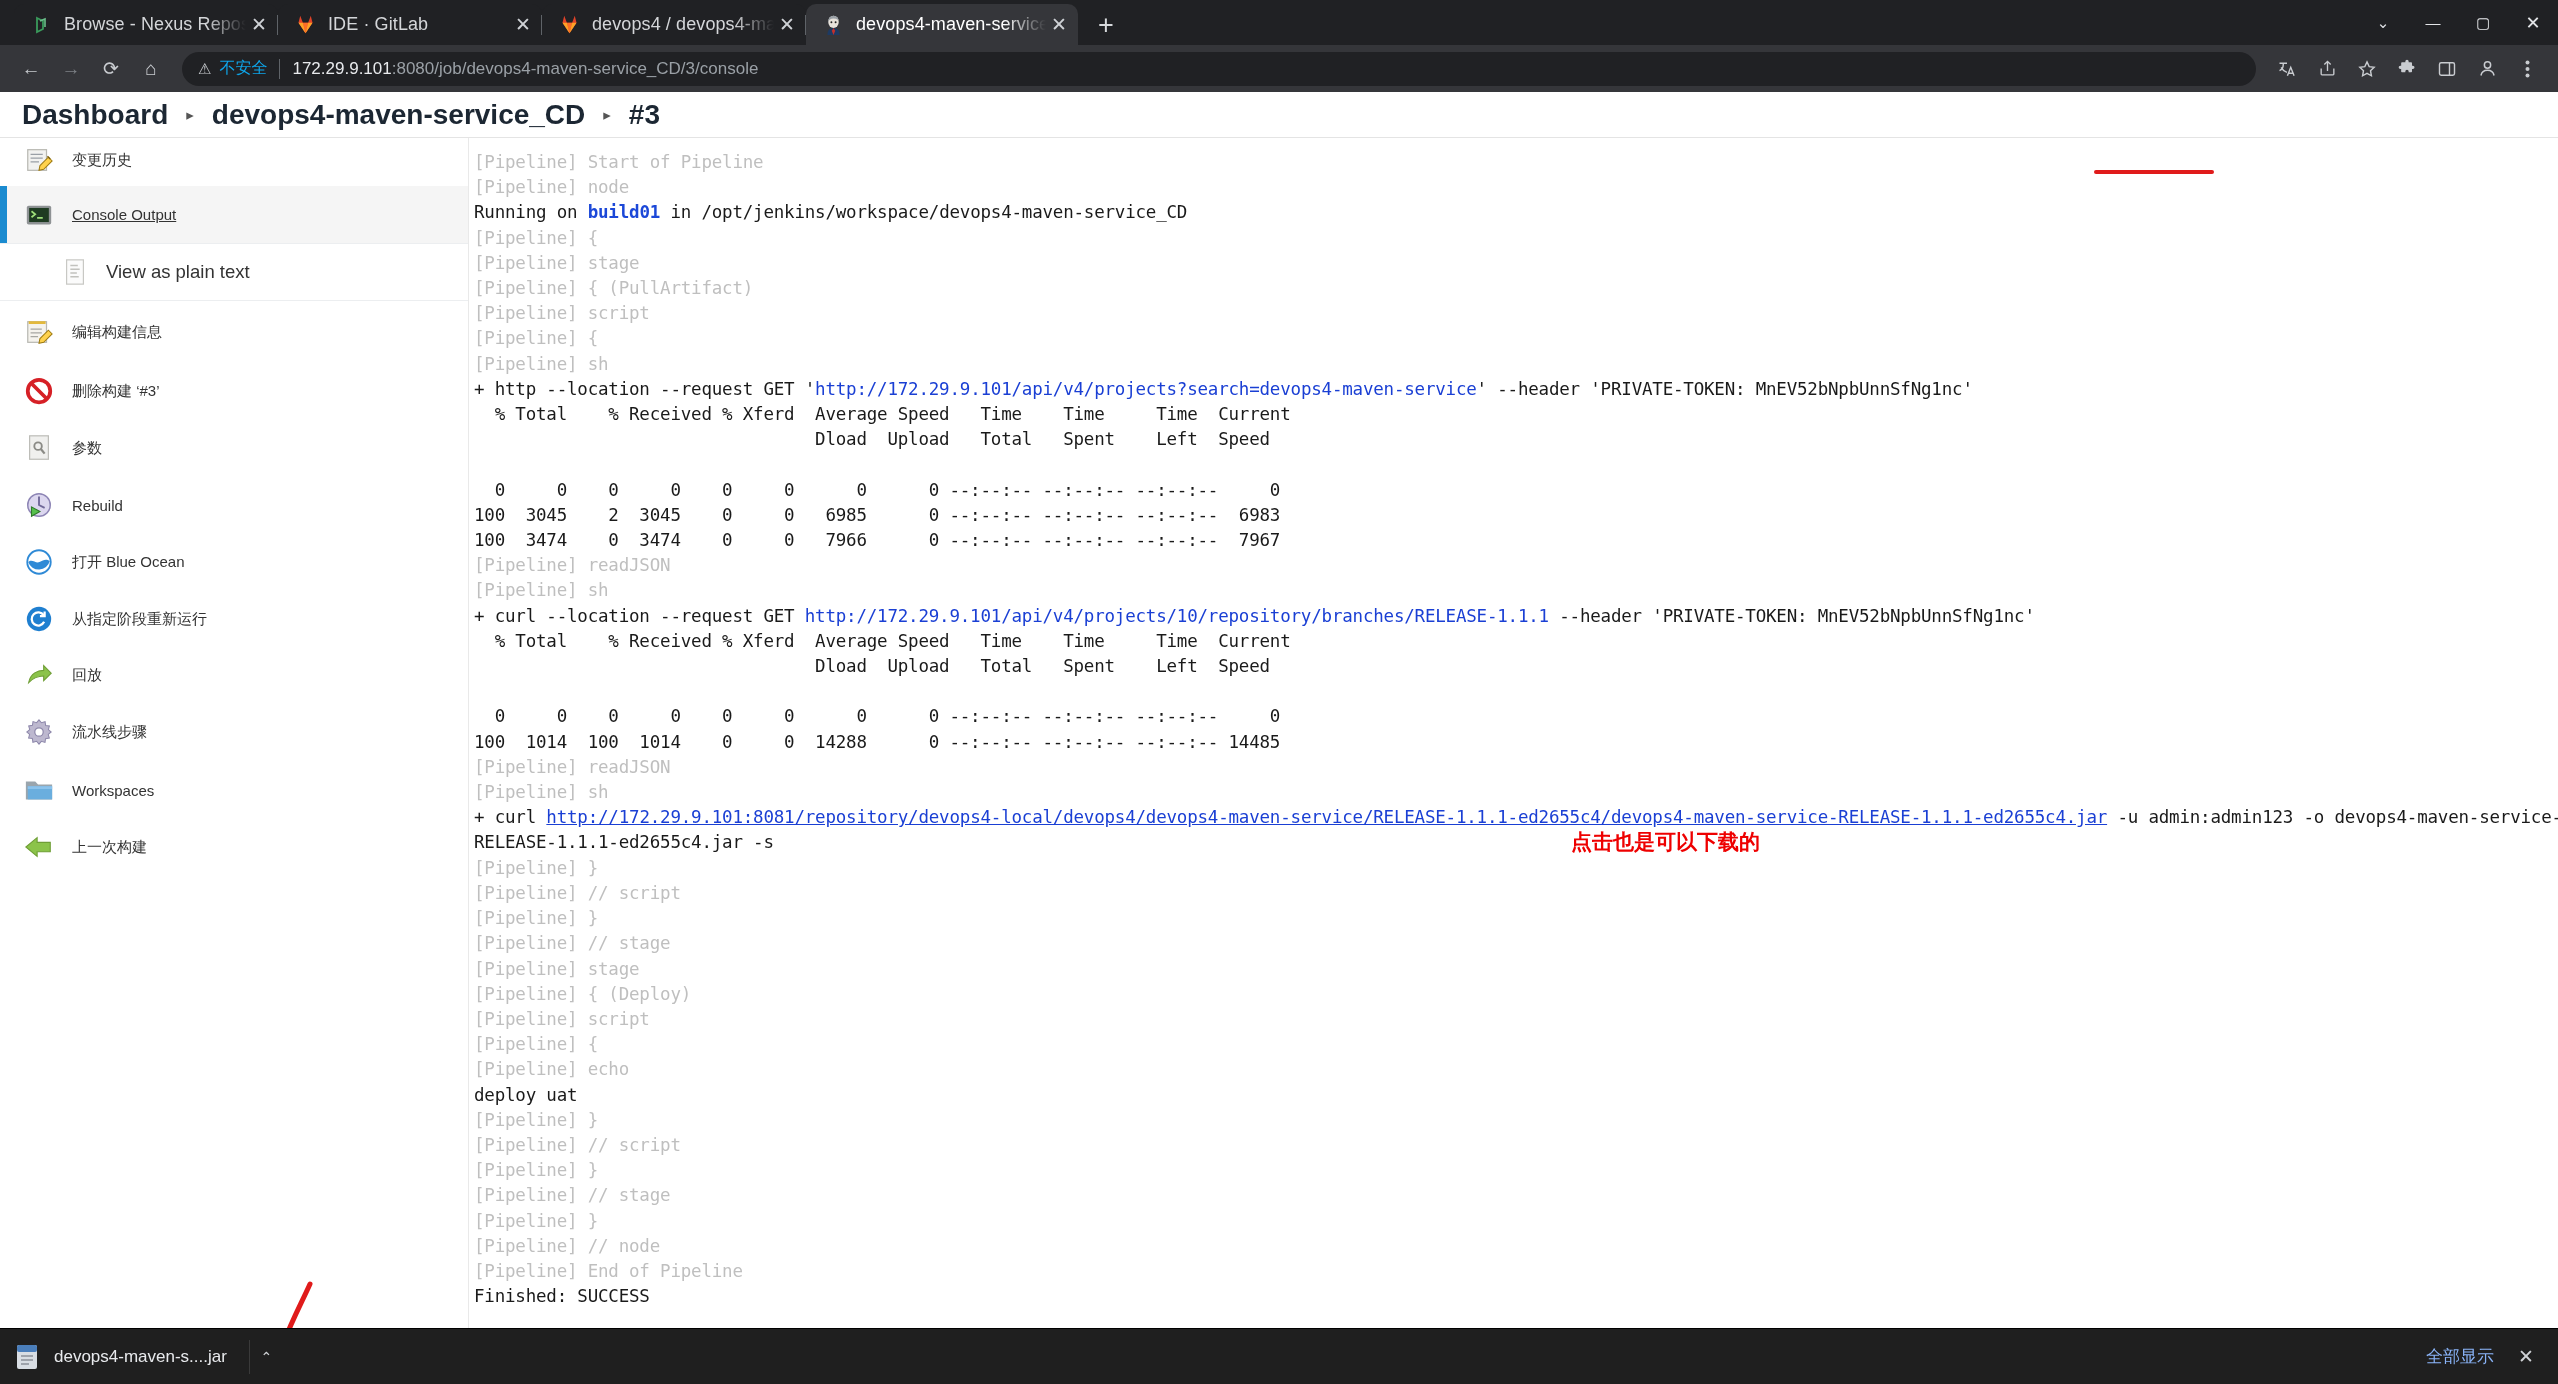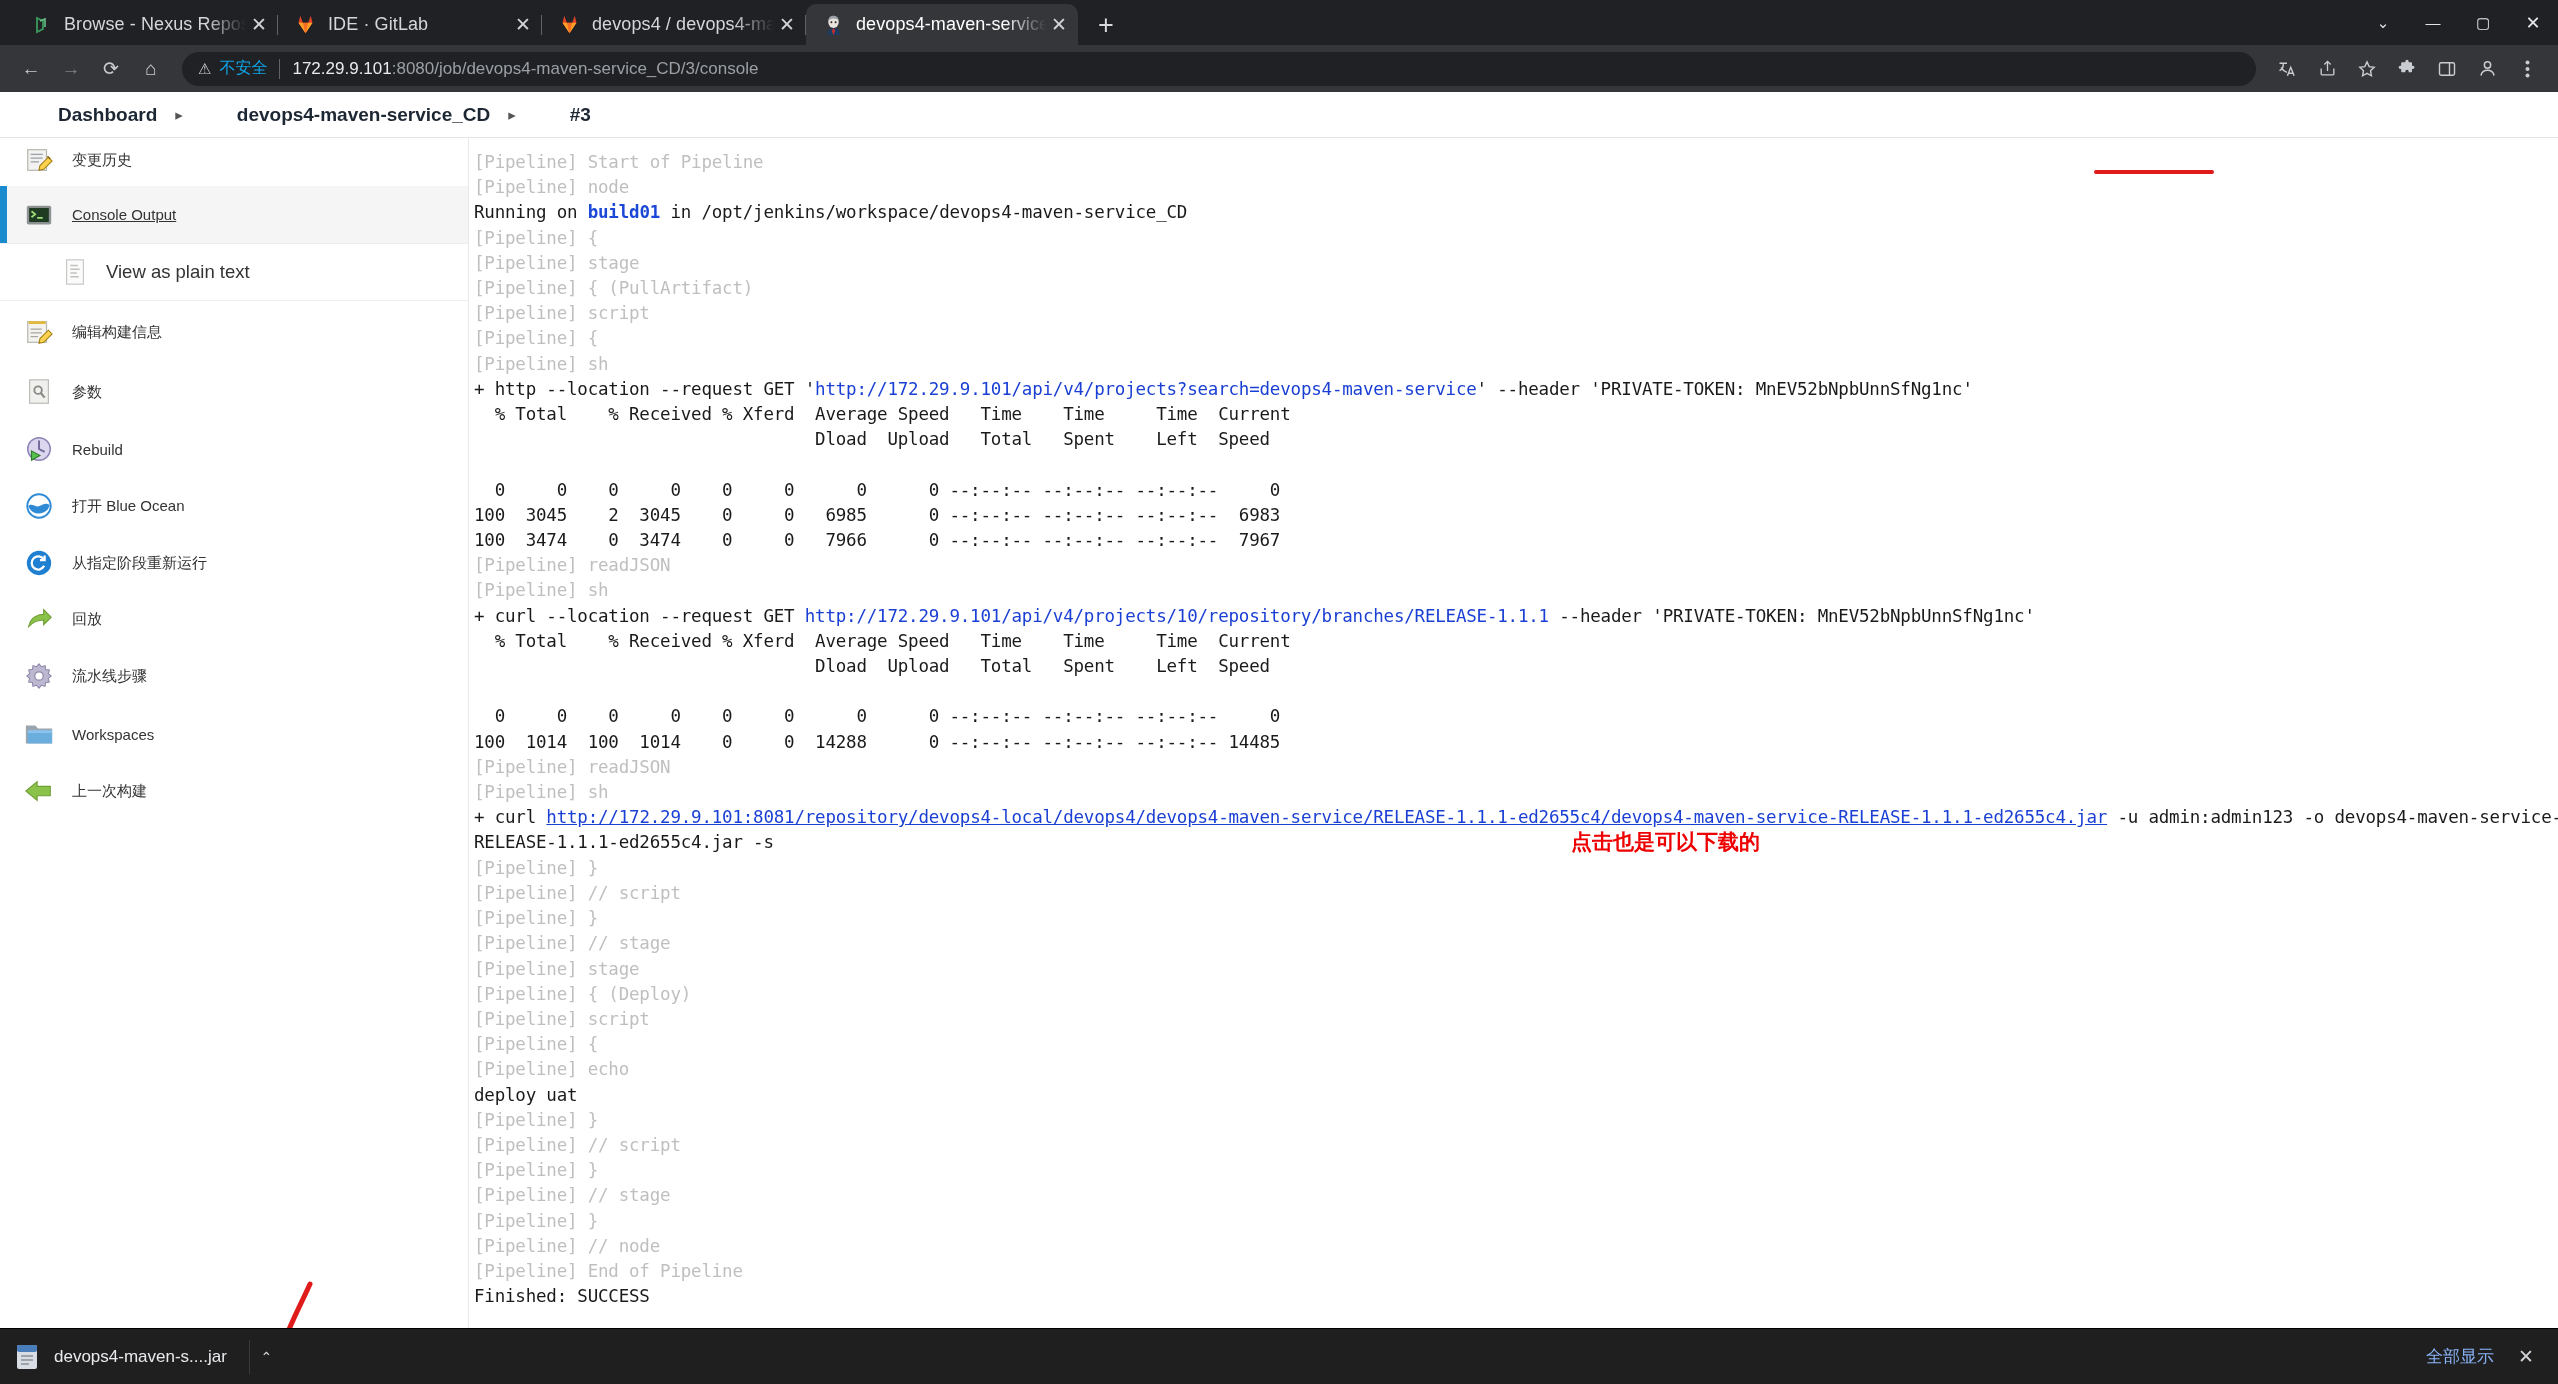--- a/index.html
+++ b/index.html
@@ -83,21 +83,21 @@
 
   
   .page { position:absolute; top: 92px; left:0; right:0; bottom: 56px;
           background:#fff; }
 
   .breadcrumbbar {
     height: 46px; border-bottom: 1px solid #e4e4e4; display:flex;
     align-items:center; padding-left: 18px; background:#fff;
   }
   .crumb {
-    font-size: 19px; font-weight: bold; color:#333; padding: 0 4px; margin-left: 36px;
+    font-size: 28px; font-weight: bold; color:#333; padding: 0 4px;
   }
   .crumb.link { color: #1c2733; }
   .crumb-sep { color:#555; font-size: 15px; margin: 0 14px; }
 
   .body-area { display:flex; height: calc(100% - 46px); }
 
   .sidebar {
     width: 468px; flex: none; padding-top: 2px; background:#fff;
     position: relative;
   }
@@ -356,20 +356,29 @@
             <svg width="30" height="30" viewBox="0 0 32 32">
                 <rect x="4" y="5" width="20" height="22" fill="#f5f3ed" stroke="#b8b8b2" stroke-width="1.3"></rect>
                 <path d="M5 6h18" stroke="#e3b93c" stroke-width="3"></path>
                 <path d="M7 13h12M7 17h12M7 21h8" stroke="#a7a7a2" stroke-width="1.3"></path>
                 <path d="M17 23l9-9 4 4-9 9-5 1z" fill="#ffd24d" stroke="#a07c12" stroke-width="1.1"></path>
               </svg>
           </span>
           <span class="s-label">编辑构建信息</span>
         </div>
 
+        <div class="side-item" style="height:56px">
+          <span class="s-icon">
+            <svg width="30" height="30" viewBox="0 0 32 32">
+                <circle cx="16" cy="16" r="12" fill="#fff" stroke="#d62026" stroke-width="4"></circle>
+                <path d="M8 8 L24 24" stroke="#d62026" stroke-width="4"></path>
+              </svg>
+          </span>
+          <span class="s-label">删除构建 ‘#3’</span>
+        </div>
 
         <div class="side-item" style="height:58px">
           <span class="s-icon">
             <svg width="28" height="30" viewBox="0 0 28 32">
                 <rect x="4" y="3" width="20" height="25" fill="#f0f0ee" stroke="#bdbdb8" stroke-width="1.3"></rect>
                 <circle cx="13" cy="14" r="4" fill="none" stroke="#8b8b86" stroke-width="2"></circle>
                 <path d="M16 17l4 5" stroke="#8b8b86" stroke-width="2.4"></path>
               </svg>
           </span>
           <span class="s-label">参数</span>

